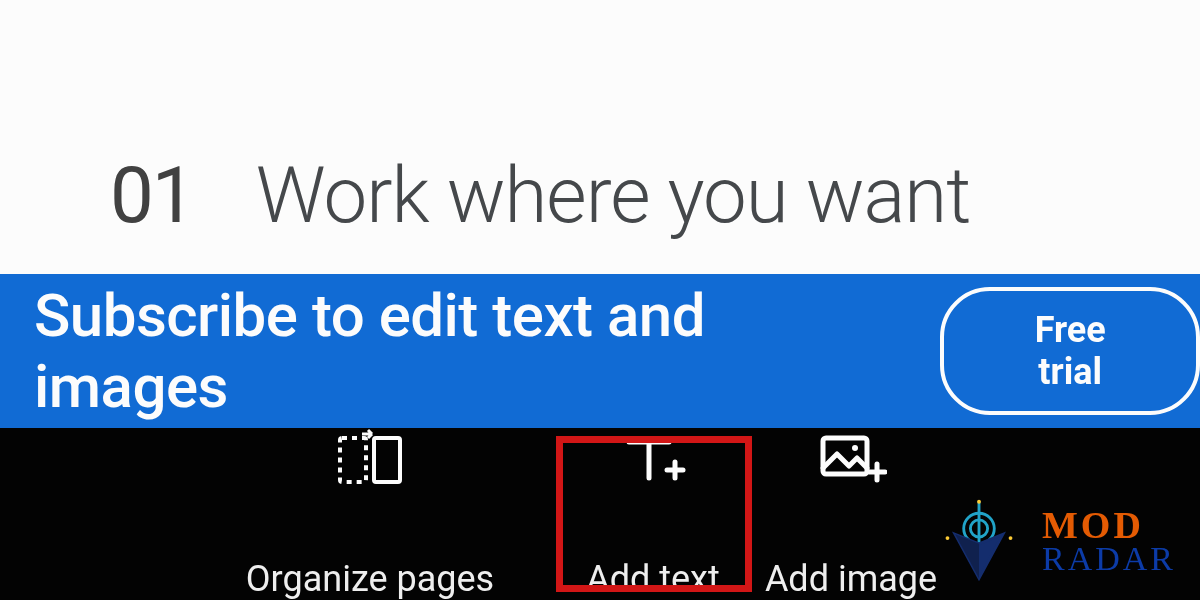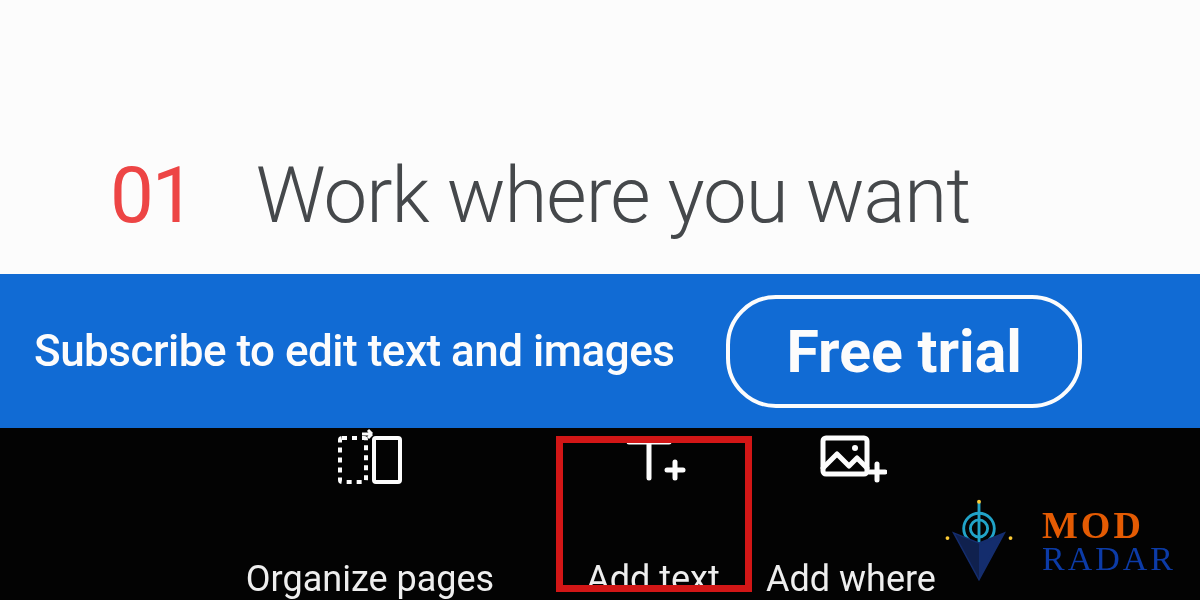--- a/index.html
+++ b/index.html
@@ -6,35 +6,35 @@
   html,body { width:1200px; height:600px; overflow:hidden; background:#000; }
   .viewport { width:1200px; height:600px; position:relative; }
 
   
   .doc-area {
     position:absolute; left:0; top:0; right:0; height:274px;
     background:#fff;
     padding:150px 0 0 110px;
   }
   .doc-heading { display:flex; align-items:baseline; gap:30px; }
-  .doc-num { color:#ef4444; font-weight:400; font-size:78px; letter-spacing:-2px; }
+  .doc-num { color:#404040; font-weight:400; font-size:78px; letter-spacing:-2px; }
   .doc-title { color:#44474a; font-weight:300; font-size:78px; letter-spacing:-1px;margin-left:32px; }
 
   
   .banner {
     position:absolute; left:0; top:274px; right:0; height:154px;
     background:#0f6bd6;
     display:flex; align-items:center;
     gap:52px;
     padding-left:34px;
   }
-  .banner-text { color:#fff; font-size:44px; font-weight:500; letter-spacing:-0.5px; }
+  .banner-text { color:#fff; font-size:60px; font-weight:500; letter-spacing:-0.5px; }
   .trial-btn {
     border:4px solid #fff; border-radius:50px;
-    color:#fff; font-size:59px; font-weight:700;
+    color:#fff; font-size:36px; font-weight:700;
     padding:18px 56px;
     background:transparent;
     cursor:pointer;
   }
 
   
   .toolbar {
     position:absolute; left:0; top:428px; right:0; bottom:0;
     background:#000;
     display:flex; align-items:center;
@@ -126,21 +126,21 @@
         <svg viewBox="0 0 72 64">
           <g fill="none" stroke="#fff" stroke-width="5" stroke-linejoin="round" stroke-linecap="round">
             <rect x="8" y="10" width="44" height="36" rx="3"></rect>
             <path d="M8 40 L22 26 L34 38 L42 30 L52 40"></path>
             <circle cx="40" cy="20" r="3" fill="#fff" stroke="none"></circle>
             <path d="M54 44 H70"></path>
             <path d="M62 36 V52"></path>
           </g>
         </svg>
       </span>
-      <span class="tool-label">Add where</span>
+      <span class="tool-label">Add image</span>
     </div>
   </div>
 
   <div class="highlight-box"></div>
 
   <div class="watermark">
     <span>
       <svg viewBox="0 0 90 90">
         <g fill="none" stroke-width="3">
           <circle cx="45" cy="34" r="16" stroke="#1fa4c9"></circle>

